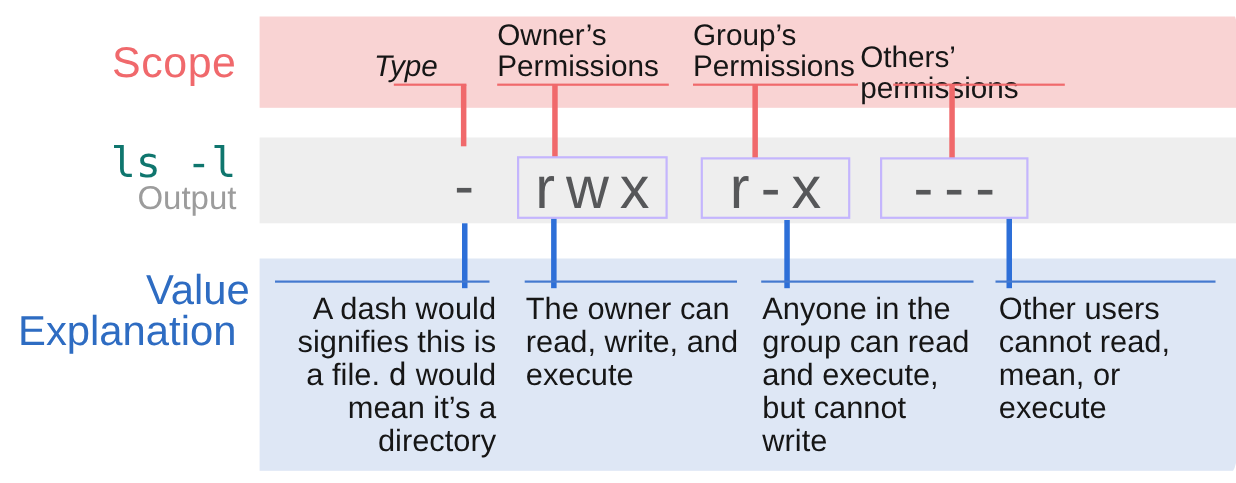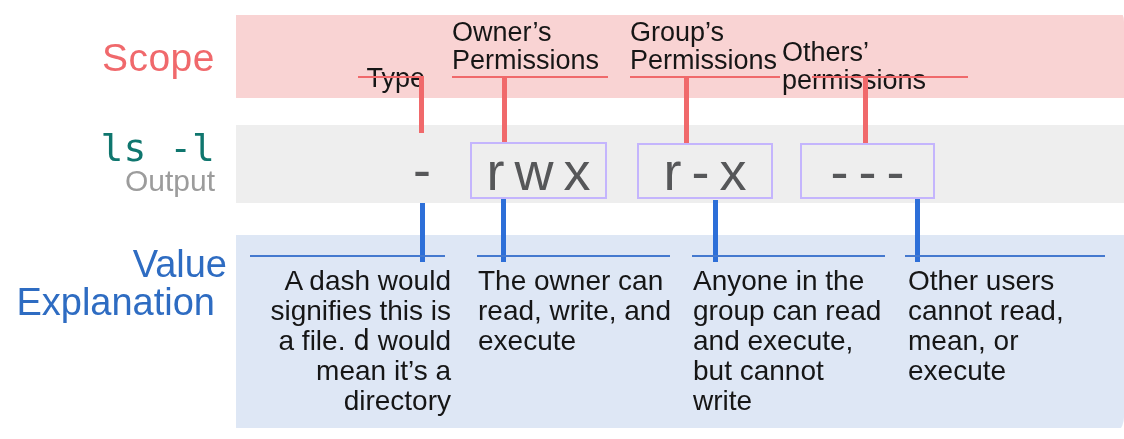--- a/index.html
+++ b/index.html
@@ -13,21 +13,21 @@
   .band-value{top:235px;height:193px;background:#dee7f5;}
 
   .rowlabel{position:absolute;left:0;width:215px;text-align:right;}
   .lbl-scope{top:36px;font-size:39px;color:#f0696c;letter-spacing:.5px;}
   .lbl-ls{top:126px;font-size:38px;color:#0f766e;font-family:"DejaVu Sans Mono","Liberation Mono",monospace;}
   .lbl-output{top:164px;font-size:30px;color:#9c9c9c;}
   .lbl-value1{top:243px;font-size:38px;color:#2e6cc2;padding-left:12px;}
   .lbl-value2{top:281px;font-size:38px;color:#2e6cc2;}
 
   .scopecol{position:absolute;top:18px;font-size:27px;line-height:28px;color:#161616;}
-  .scope-type{left:340px;width:85px;top:64px;text-align:right;}
+  .scope-type{left:340px;width:85px;top:46px;font-style:italic;}
   .scope-owner{left:452px;width:165px;}
   .scope-group{left:630px;width:165px;}
   .scope-others{left:782px;width:165px;margin-top:20px;}
 
   .underline{position:absolute;top:76px;height:2px;background:#f0696b;}
   .u-type{left:358px;width:66px;}
   .u-owner{left:452px;width:156px;}
   .u-group{left:630px;width:150px;}
   .u-others{left:812px;width:156px;}
 

